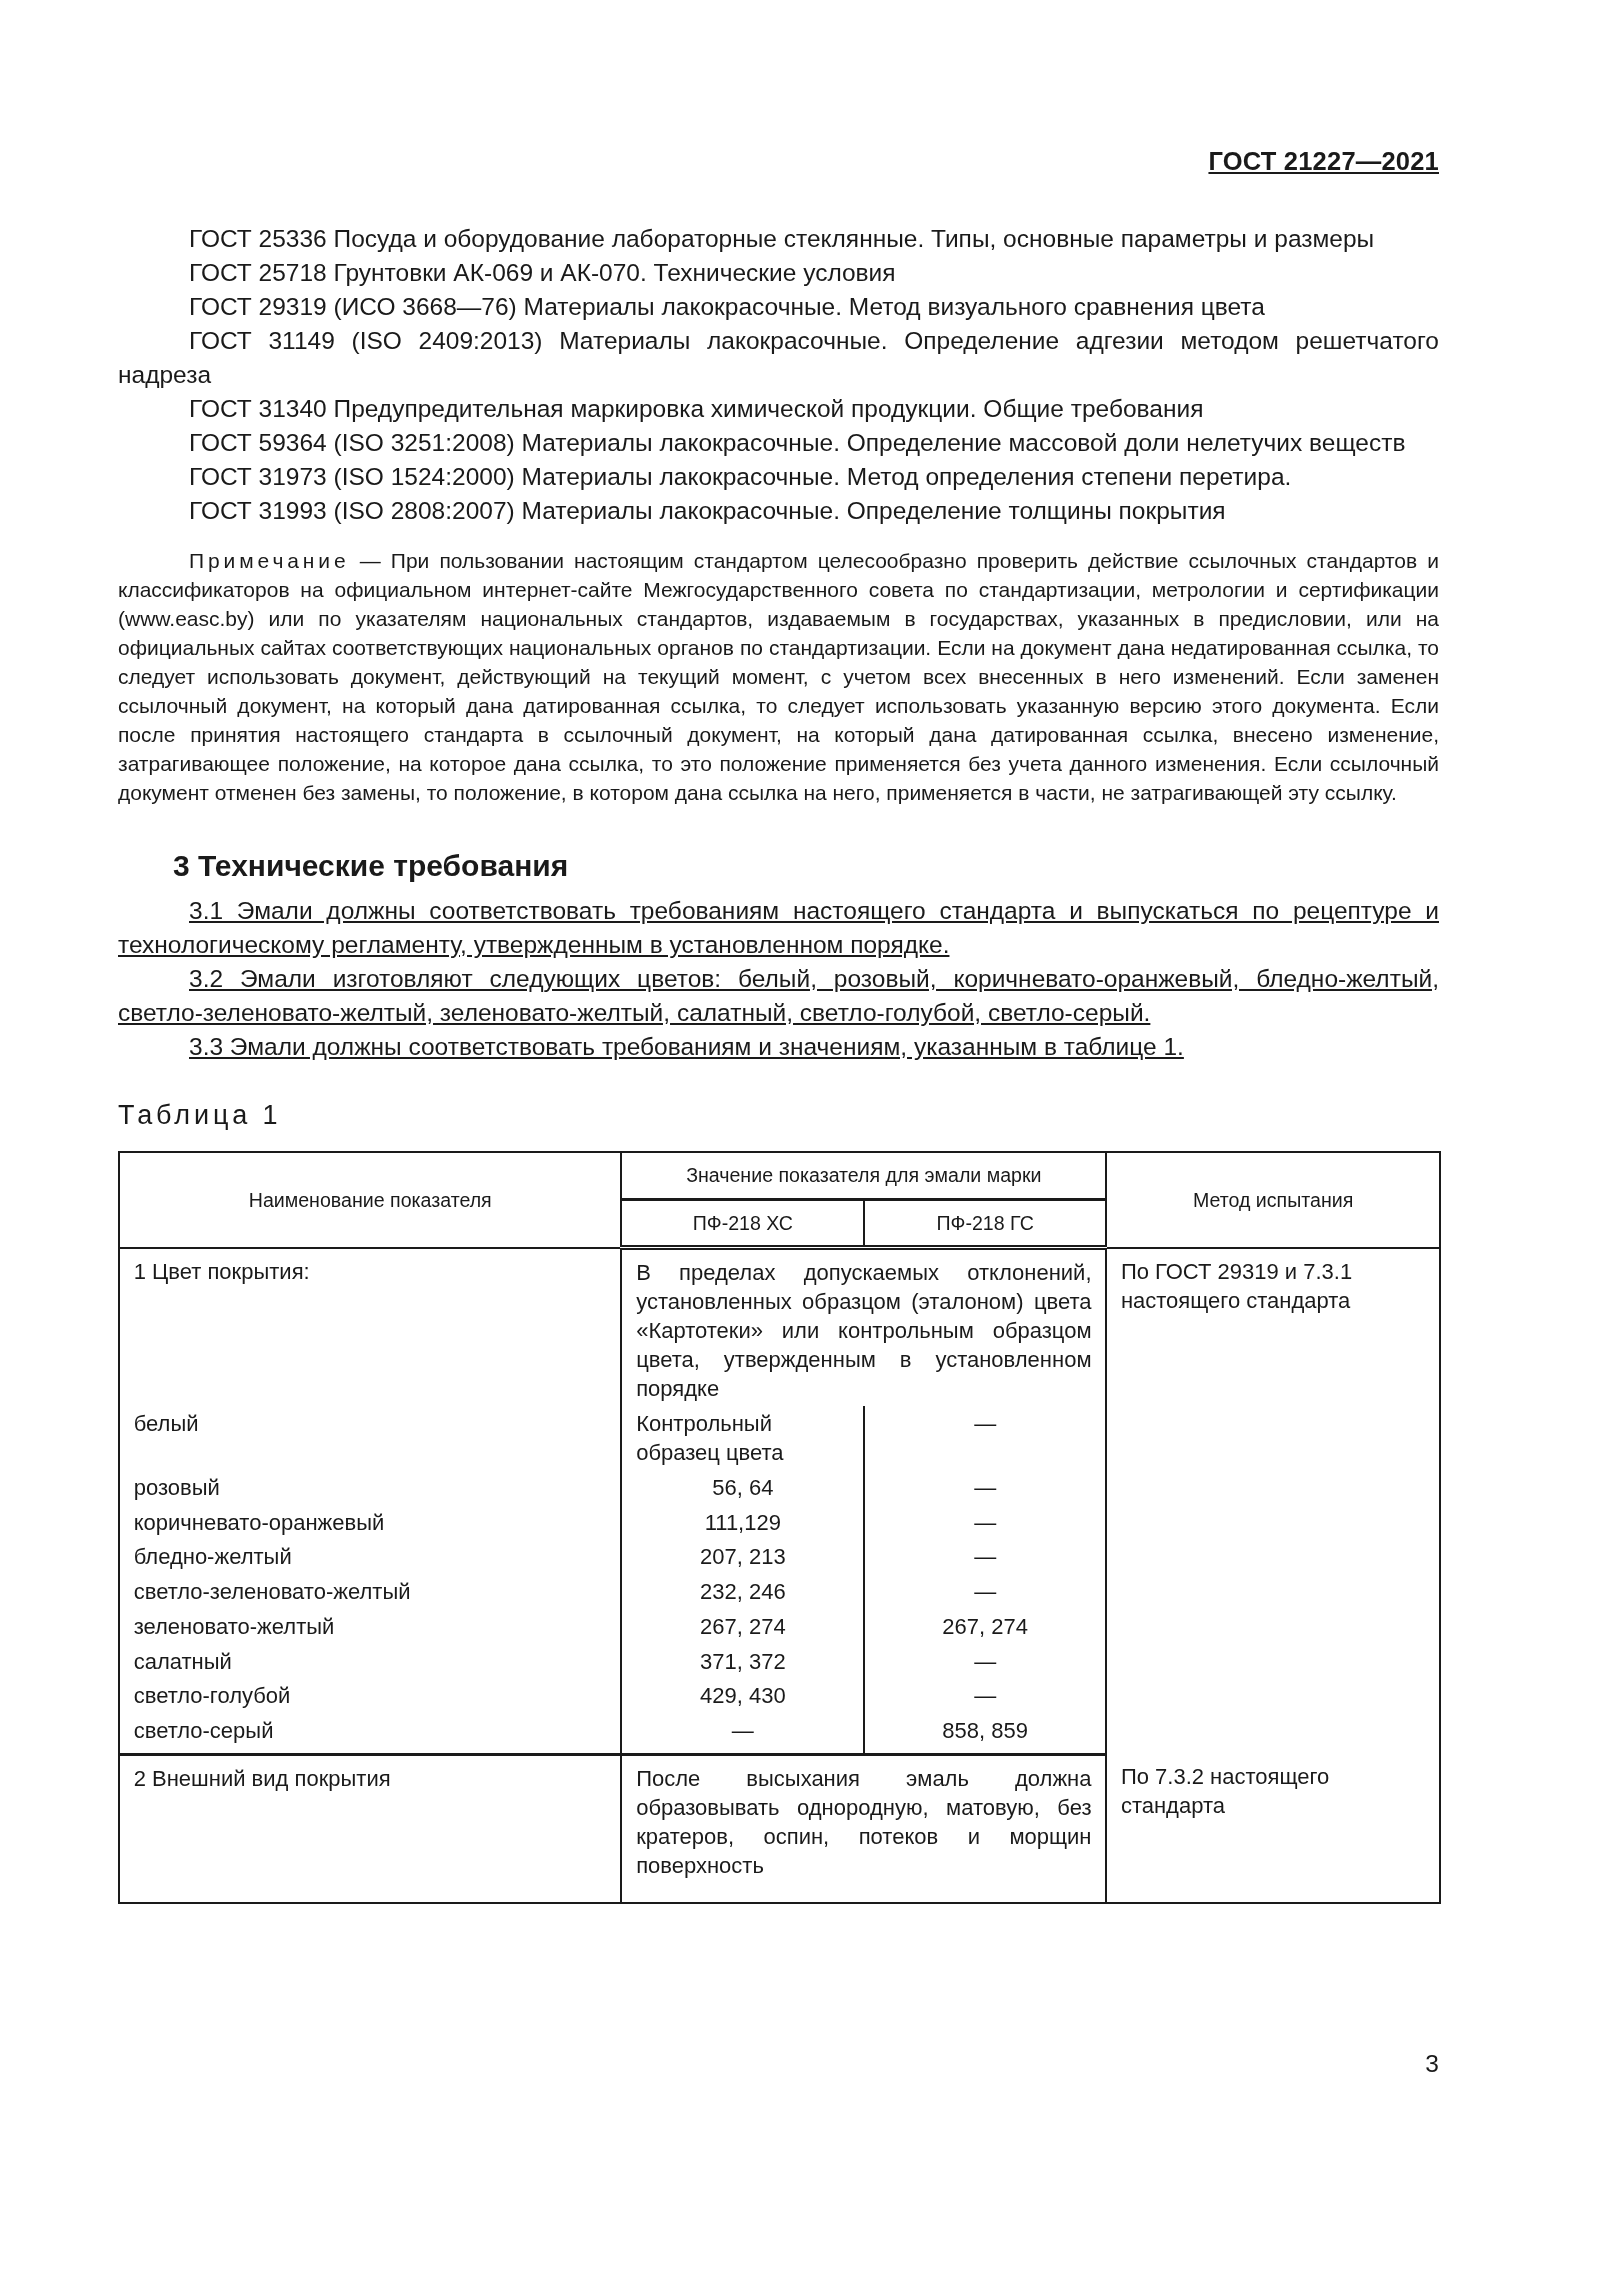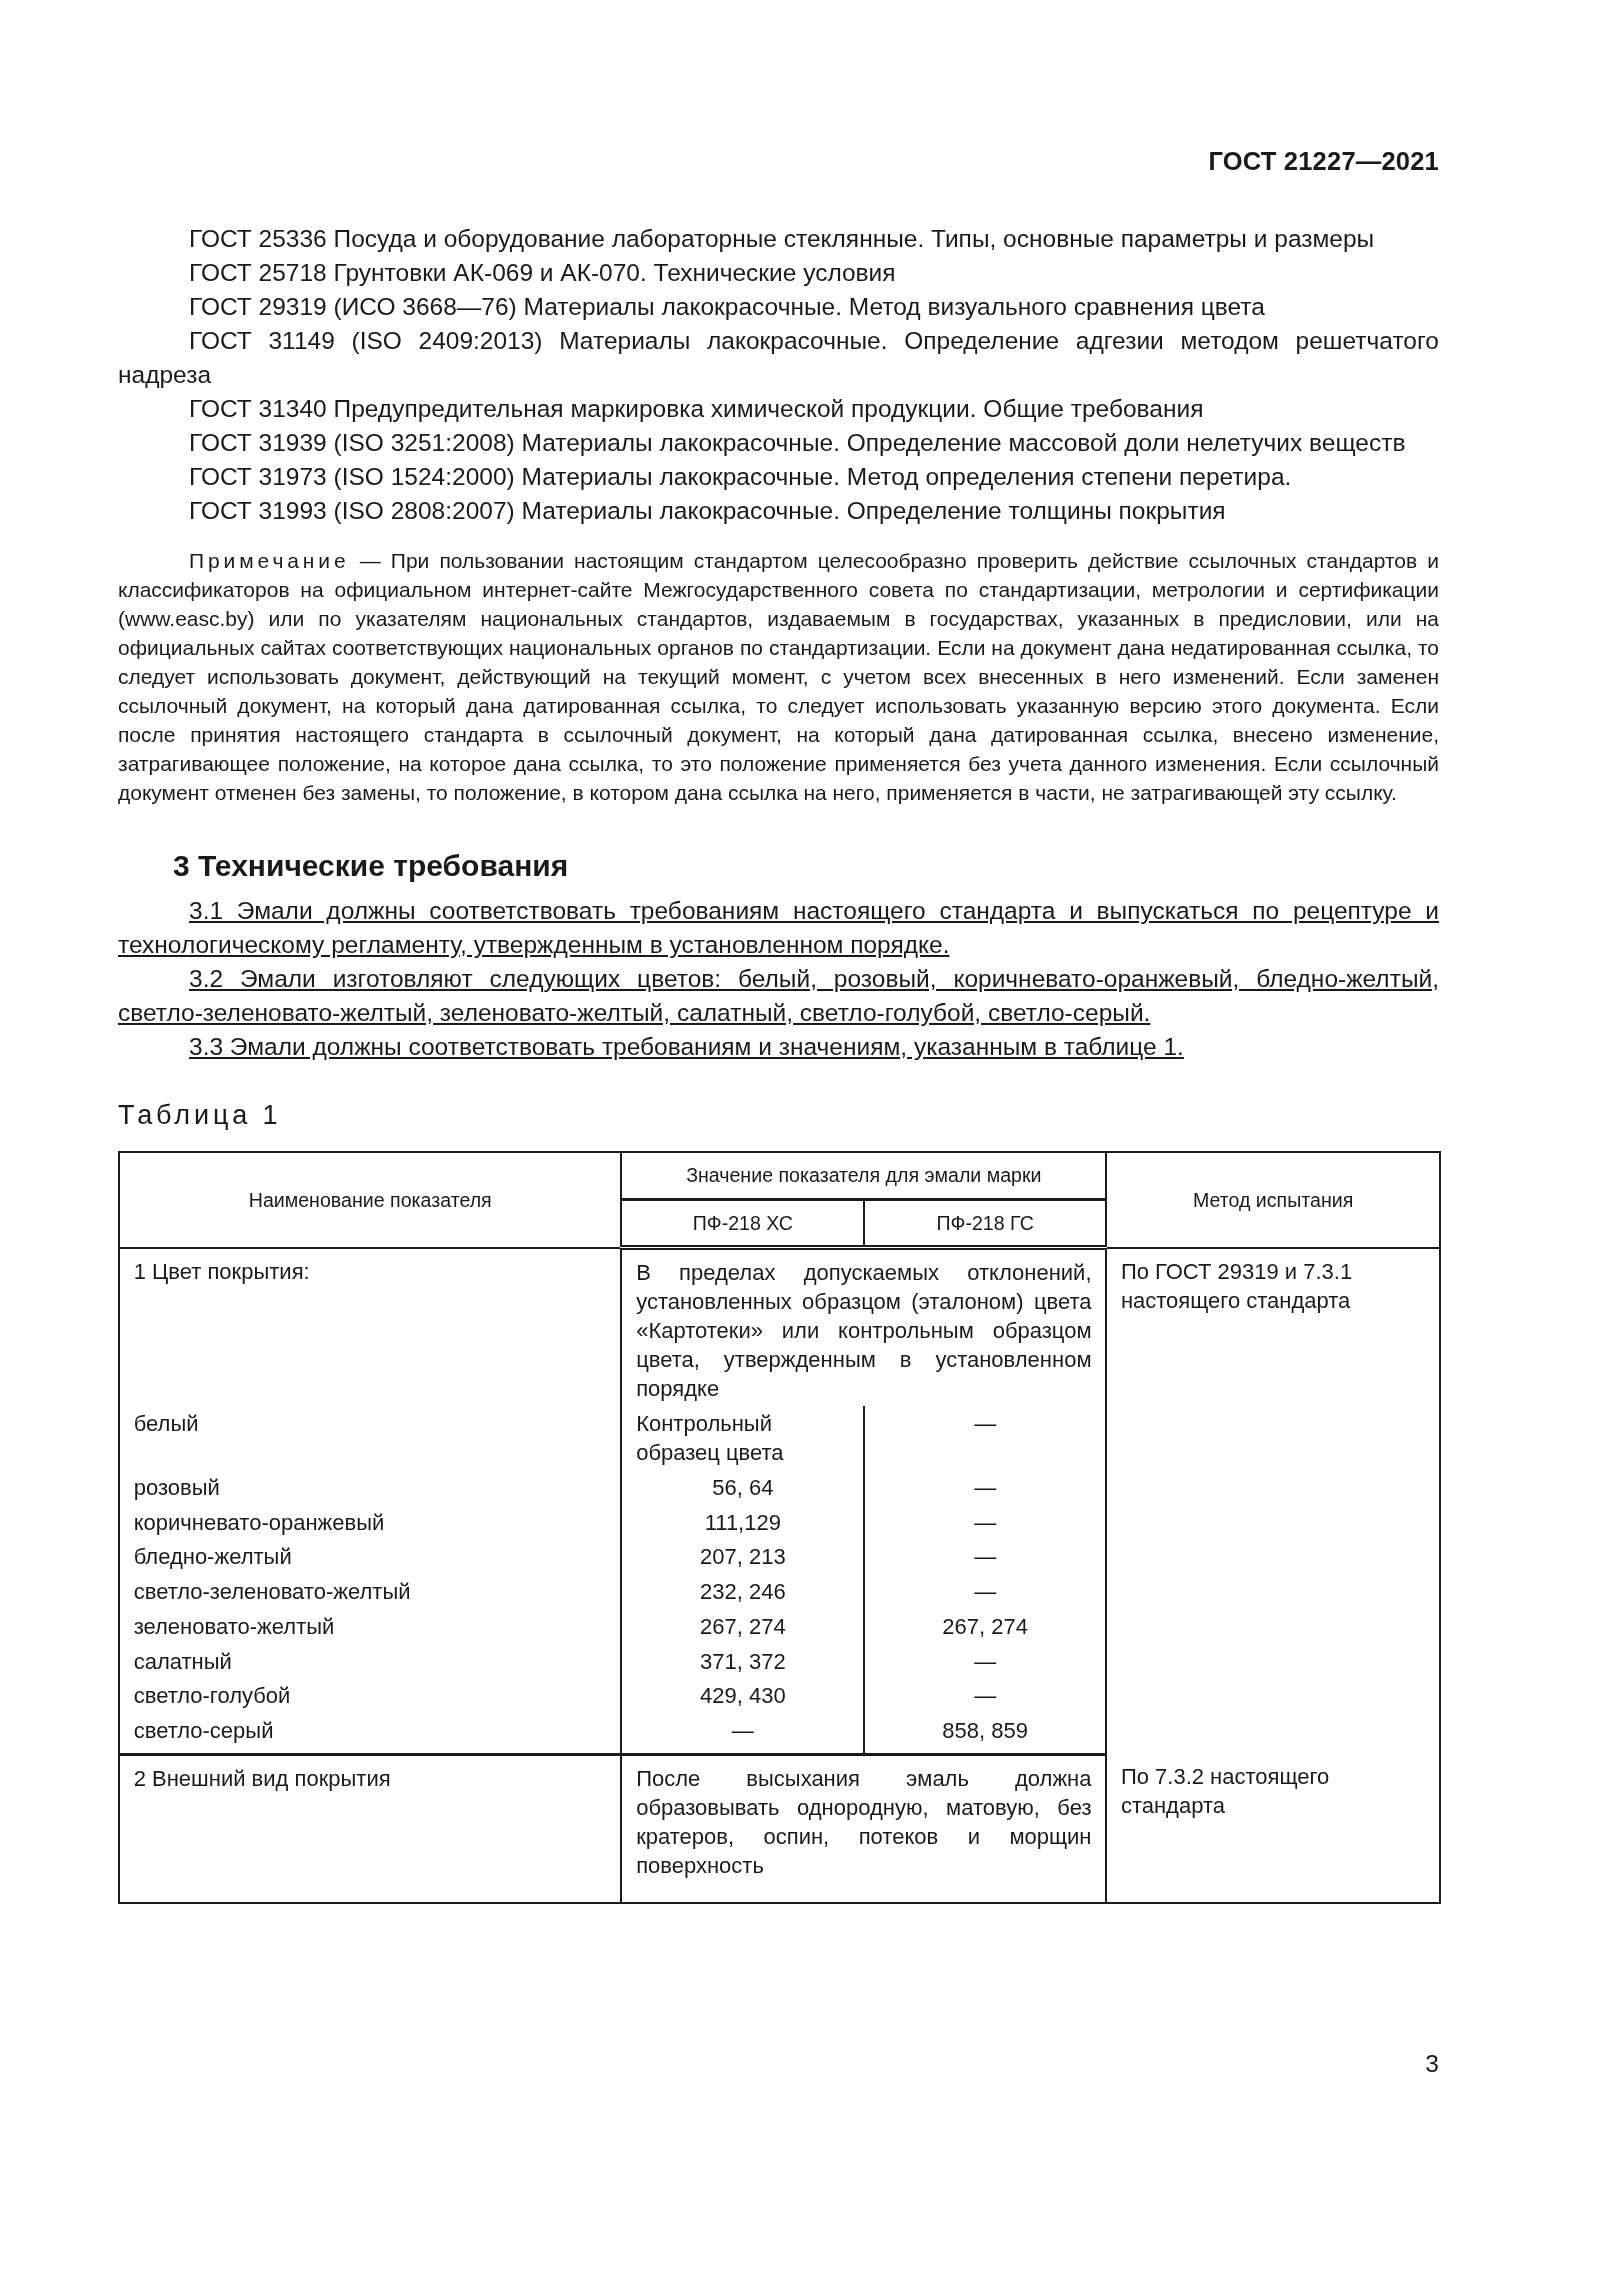--- a/index.html
+++ b/index.html
@@ -2,21 +2,21 @@
 <html><head>
 <meta charset="utf-8">
 <style>
   html, body { margin: 0; padding: 0; background: #ffffff; }
   body {
     width: 1621px; height: 2293px; position: relative; overflow: hidden;
     font-family: "Liberation Sans", sans-serif; color: #1a1a1a;
   }
   .page-header {
     position: absolute; top: 147px; right: 182px;
-    font-size: 25.5px; font-weight: bold; letter-spacing: 0.2px;
+    font-size: 25.5px; font-weight: bold; letter-spacing: 0.2px; text-decoration: underline;
   }
   .content { position: absolute; left: 118px; top: 222px; width: 1321px; }
   .refs p {
     margin: 0; font-size: 24.5px; line-height: 34px; text-align: justify;
     text-indent: 71px;
   }
   .note {
     margin-top: 17.6px; font-size: 21px; line-height: 29px;
     text-align: justify; text-indent: 71px;
   }
@@ -58,21 +58,21 @@
 <div class="page-header">ГОСТ 21227—2021</div>
 
 <div class="content">
 
   <div class="refs">
     <p>ГОСТ  25336  Посуда и оборудование лабораторные стеклянные. Типы, основные параметры и размеры</p>
     <p>ГОСТ  25718  Грунтовки АК-069 и АК-070. Технические условия</p>
     <p>ГОСТ  29319  (ИСО 3668—76) Материалы лакокрасочные. Метод визуального сравнения цвета</p>
     <p>ГОСТ  31149  (ISO 2409:2013) Материалы лакокрасочные. Определение адгезии методом решетчатого надреза</p>
     <p>ГОСТ  31340  Предупредительная маркировка химической продукции. Общие требования</p>
-    <p>ГОСТ  31939  (ISO 3251:2008) Материалы лакокрасочные. Определение массовой доли нелетучих веществ</p>
+    <p>ГОСТ  59364  (ISO 3251:2008) Материалы лакокрасочные. Определение массовой доли нелетучих веществ</p>
     <p>ГОСТ  31973  (ISO 1524:2000) Материалы лакокрасочные. Метод определения степени перетира.</p>
     <p>ГОСТ  31993  (ISO 2808:2007) Материалы лакокрасочные. Определение толщины покрытия</p>
   </div>
 
   <p class="note"><span class="note-label">Примечание</span><span> — При пользовании настоящим стандартом целесообразно проверить действие ссылочных стандартов и классификаторов на официальном интернет-сайте Межгосударственного совета по стандартизации, метрологии и сертификации (www.easc.by) или по указателям национальных стандартов, издаваемым в государствах, указанных в предисловии, или на официальных сайтах соответствующих национальных органов по стандартизации. Если на документ дана недатированная ссылка, то следует использовать документ, действующий на текущий момент, с учетом всех внесенных в него изменений. Если заменен ссылочный документ, на который дана датированная ссылка, то следует использовать указанную версию этого документа. Если после принятия настоящего стандарта в ссылочный документ, на который дана датированная ссылка, внесено изменение, затрагивающее положение, на которое дана ссылка, то это положение применяется без учета данного изменения. Если ссылочный документ отменен без замены, то положение, в котором дана ссылка на него, применяется в части, не затрагивающей эту ссылку.</span></p>
 
   <h2 class="section-title">3  Технические требования</h2>
 
   <div class="paras">
     <p class="para">3.1  Эмали должны соответствовать требованиям настоящего стандарта и выпускаться по рецептуре и технологическому регламенту, утвержденным в установленном порядке.</p>

